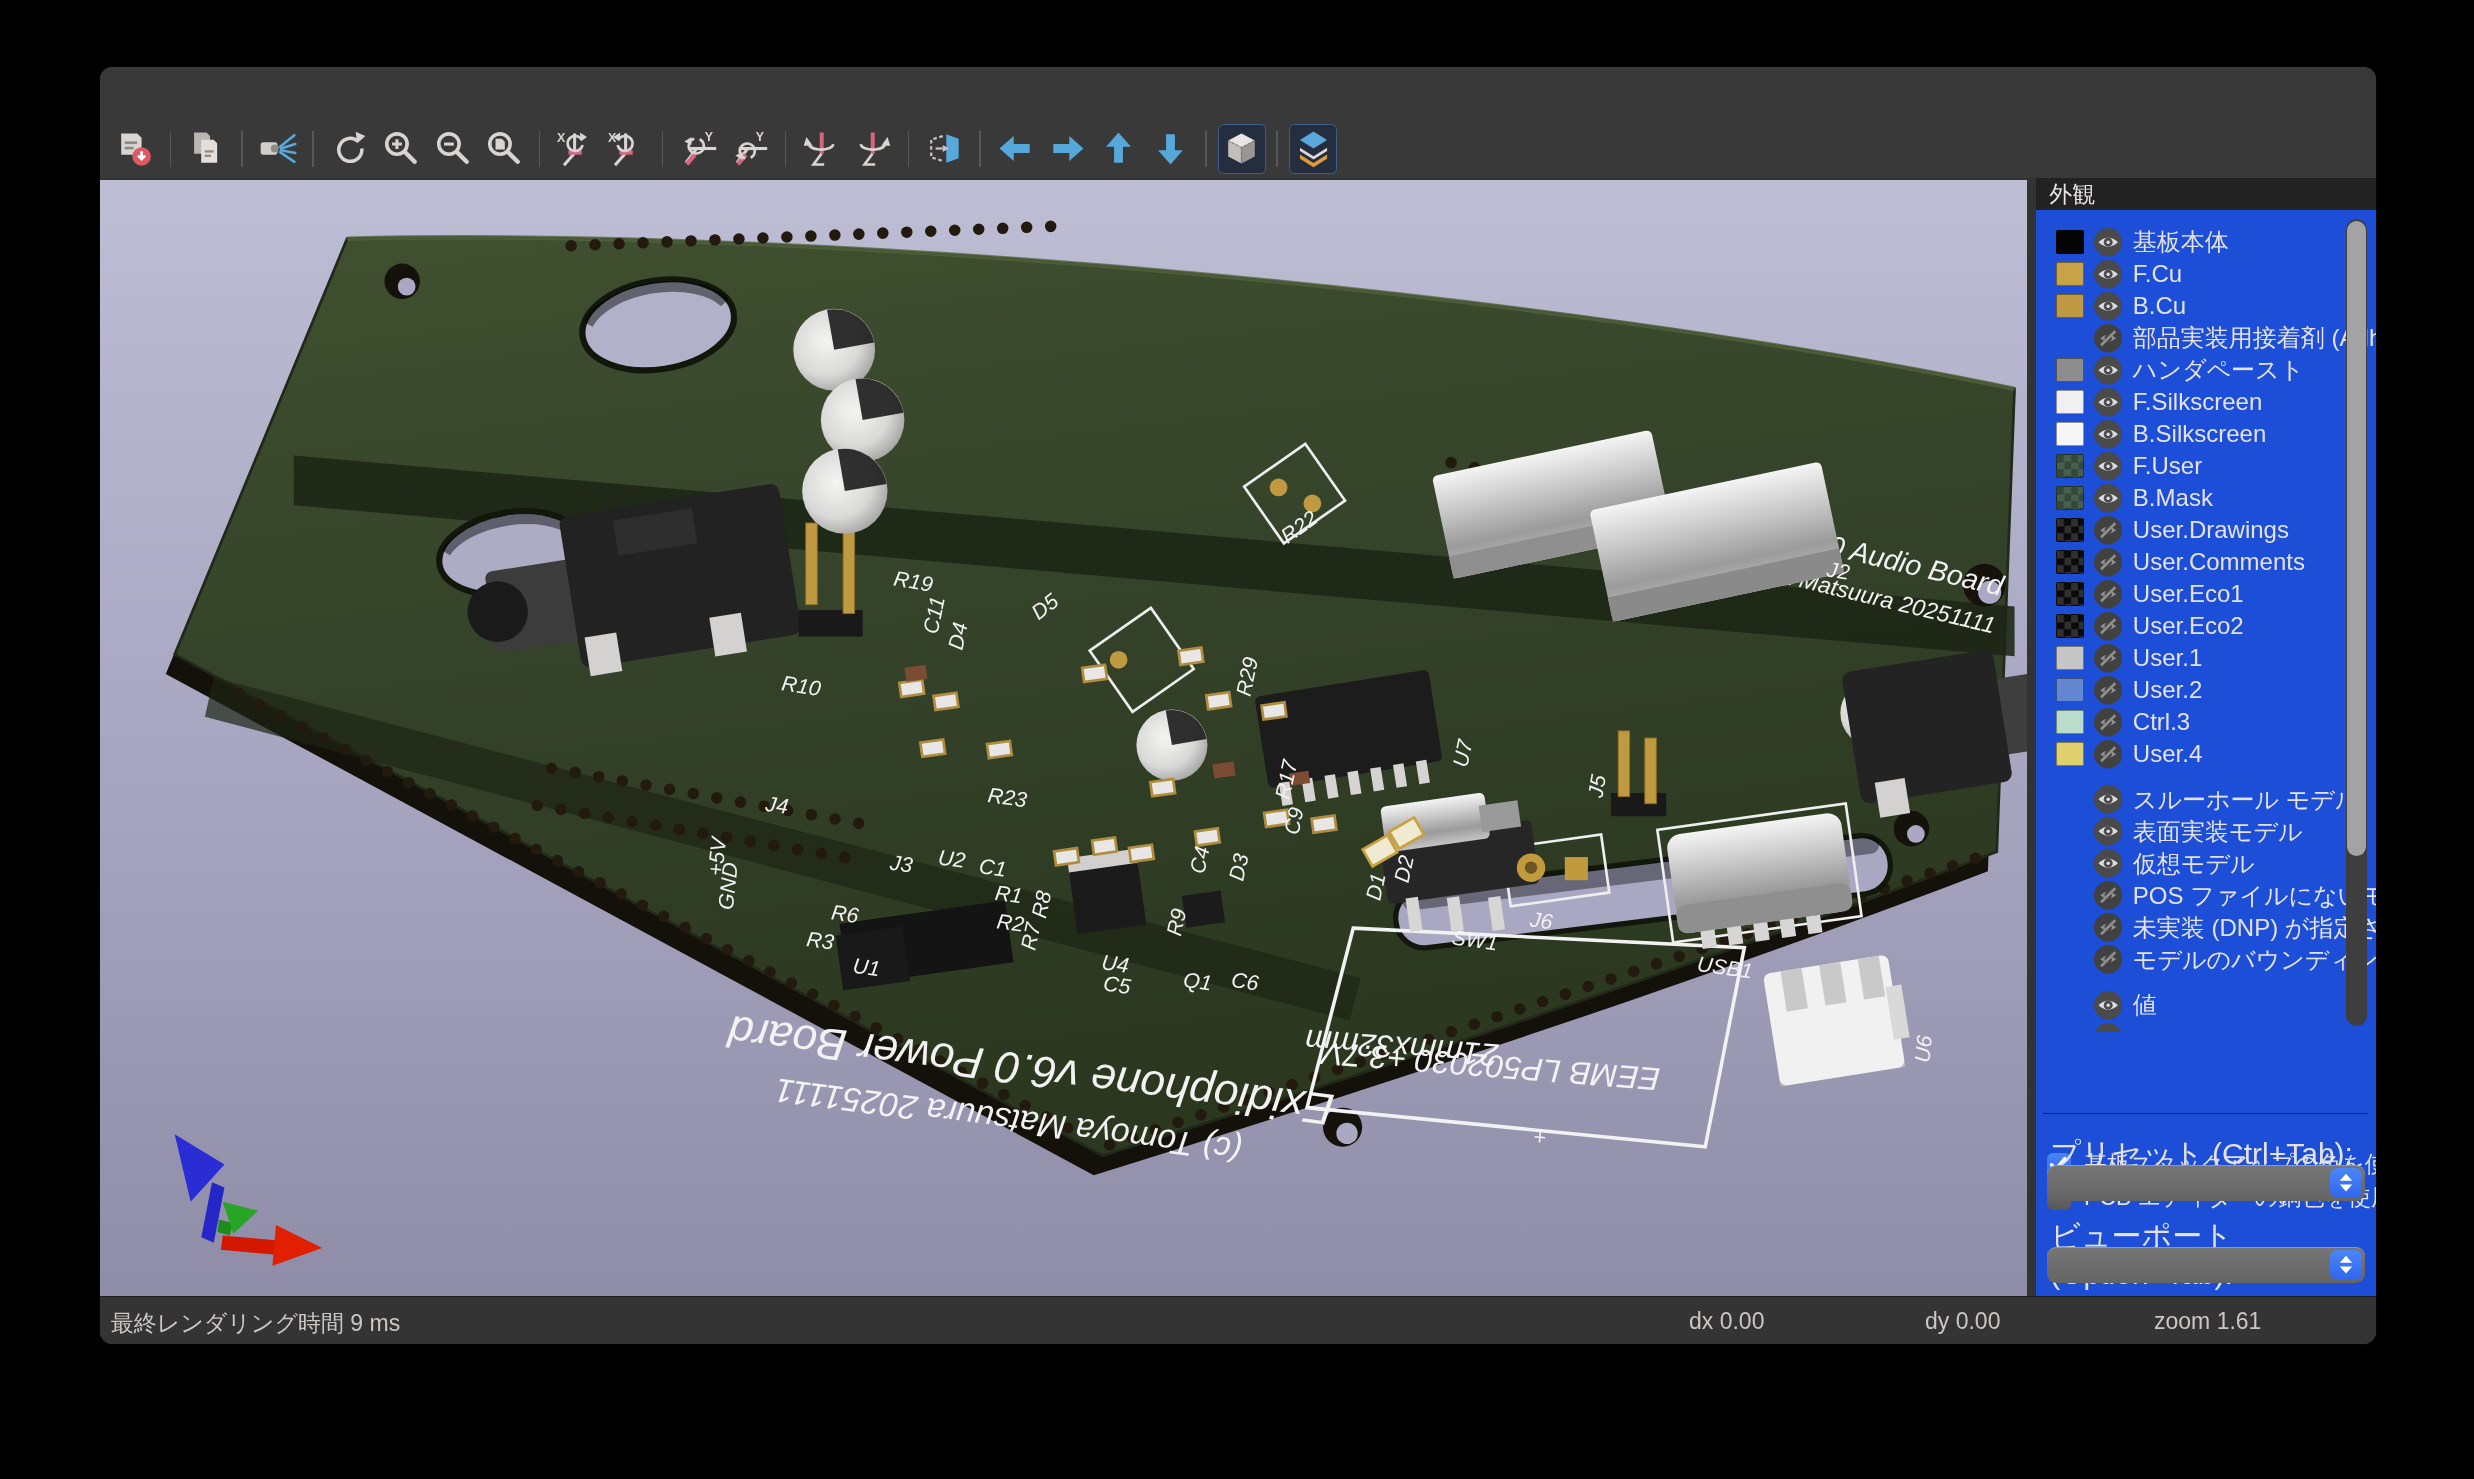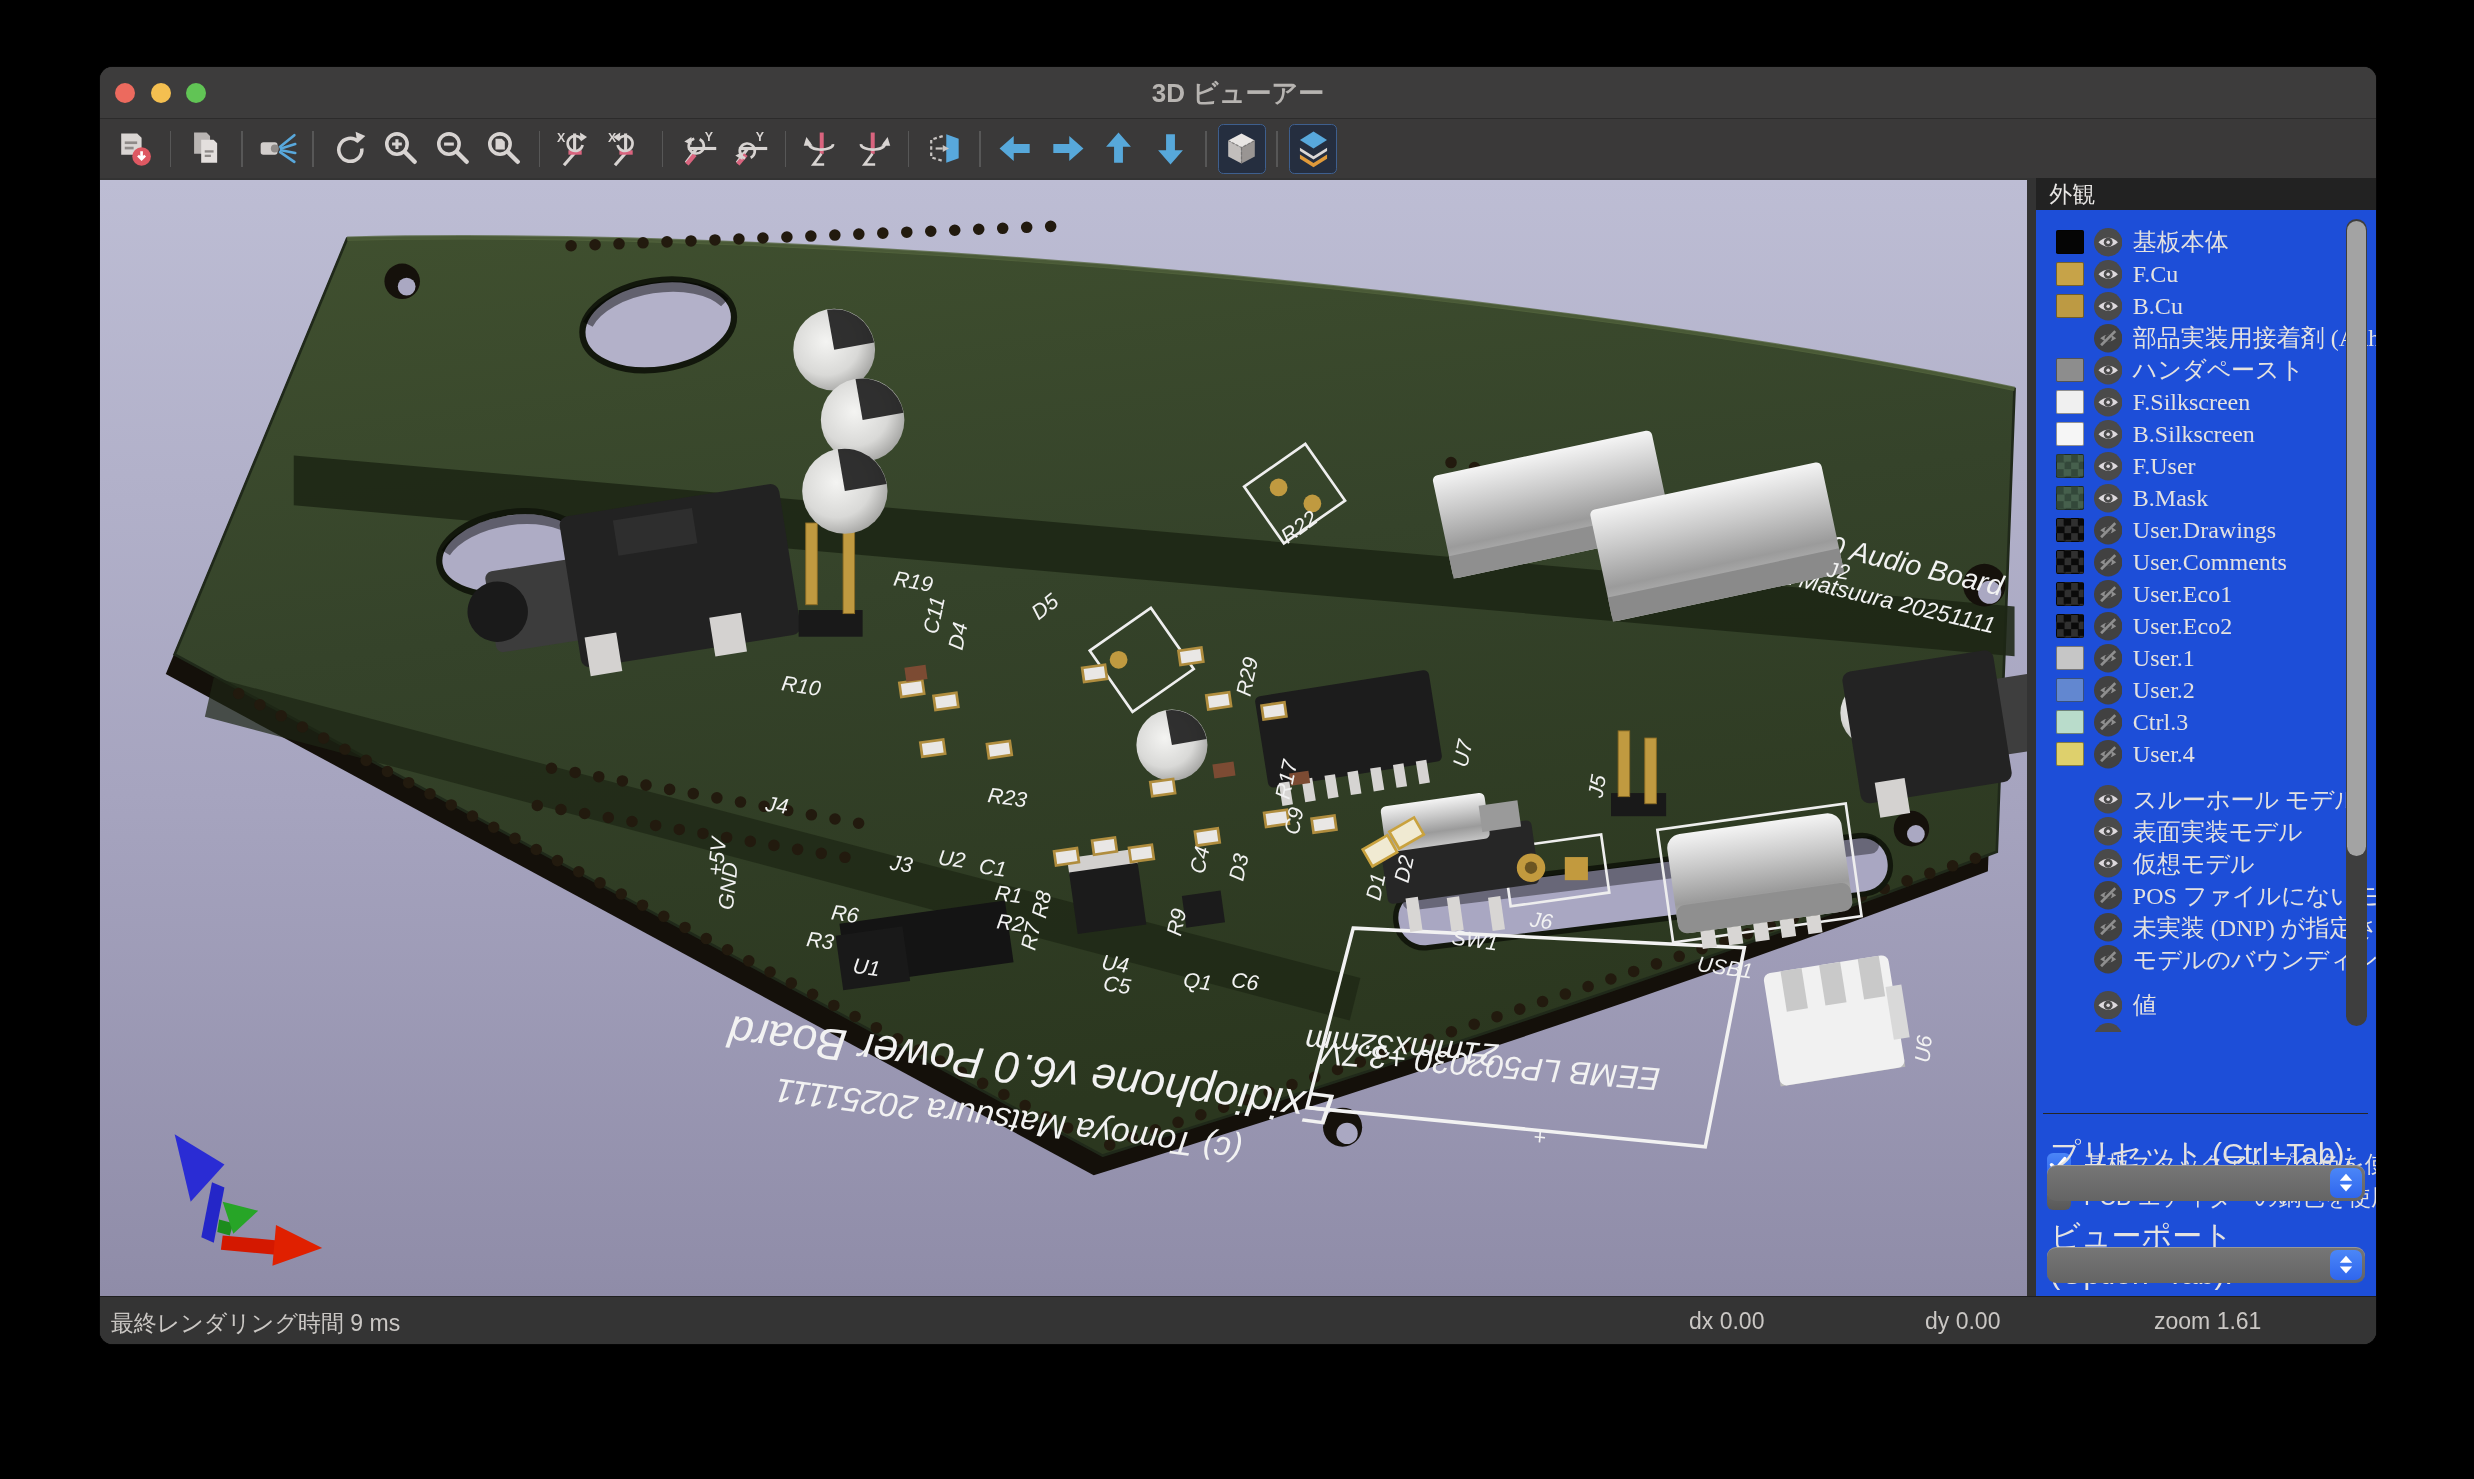--- a/index.html
+++ b/index.html
@@ -19,21 +19,21 @@
   .tb-btn svg { width:39px; height:39px; }
   .tb-btn.pressed { background:#252e3f; border-color:#3e5f8e; }
   .tb-sep { width:1.8px; height:36px; background:#575757; margin:0 9px; flex:0 0 auto; }
   .main { position:absolute; left:0; top:111px; width:100%; height:1118px; background:#333; }
   .viewport3d { position:absolute; left:0; top:1.8px; width:1927px; height:1116px; }
   .viewport3d svg { width:100%; height:100%; display:block; }
   .sidebar { position:absolute; left:1936px; top:0; width:340px; height:1118px; background:#1d4ed8; overflow:hidden; }
   .panel-header { position:absolute; left:0; top:0; width:100%; height:32px; background:#222;
     color:#e8e6e4; font-size:23px; line-height:32px; padding-left:13.3px; }
   .layer-list { position:absolute; left:0; top:36px; width:100%; height:818px; overflow:hidden; padding-top:12.4px; }
-  .layer-row { height:32px; display:flex; align-items:center; padding-left:19.6px;font-family:Liberation Serif, serif; }
+  .layer-row { height:32px; display:flex; align-items:center; padding-left:19.6px; }
   .layer-row.gap { margin-top:13.3px; }
   .swatch { width:28.4px; height:24px; border-radius:1.8px; margin-right:9.8px; flex:0 0 auto; border:0.9px solid rgba(0,0,0,.4); }
   .eye { width:28.4px; height:28.4px; margin-right:10.7px; flex:0 0 auto; }
   .layer-label { font-size:24px; color:#e4e2e0; white-space:nowrap; }
   .v-scroll { position:absolute; right:9px; top:41px; width:21.3px; height:807px; background:#3e3e3e; border-radius:10.7px; }
   .v-thumb { position:absolute; left:0.9px; top:1.8px; width:19.6px; height:635px; background:#a3a3a3; border-radius:9.8px; }
   .cb-row { position:absolute; left:10.7px; display:flex; align-items:center; }
   .cb-box { width:24px; height:24px; border-radius:6.2px; background:linear-gradient(#6c6c6c,#585858);
     margin-right:13.3px; flex:0 0 auto; position:relative; }
   .cb-box.checked { background:linear-gradient(#4b86f7,#2f66ee); }
@@ -67,26 +67,20 @@
     <g id="eye-off">
         <circle cx="16" cy="16" r="16" fill="#414141"></circle>
         <path d="M7,16 Q16,8.5 25,16 Q16,23.5 7,16 Z" fill="#8f8f8f"></path>
         <circle cx="16" cy="16" r="4" fill="#414141"></circle>
         <line x1="8" y1="24" x2="24" y2="8" stroke="#8f8f8f" stroke-width="3"></line>
       </g>
   </defs>
 </svg>
 
 <div class="window">
-  <div class="titlebar">
-    <div class="traffic t-red"></div>
-    <div class="traffic t-yellow"></div>
-    <div class="traffic t-green"></div>
-    <div class="win-title">3D ビューアー</div>
-  </div>
 
   <div class="toolbar">
     <div class="tb-btn">
         <svg viewBox="0 0 44 44">
           <path d="M7 5h18l5 5v19H7z" fill="#d9d5d3"></path>
           <rect x="11" y="14" width="14" height="3" fill="#8e8a88"></rect>
           <rect x="11" y="20" width="10" height="3" fill="#8e8a88"></rect>
           <circle cx="30" cy="31" r="10.5" fill="#de5862"></circle>
           <path d="M30 25v8M26 30l4 4 4-4" stroke="#fff" stroke-width="3" fill="none"></path>
         </svg>

